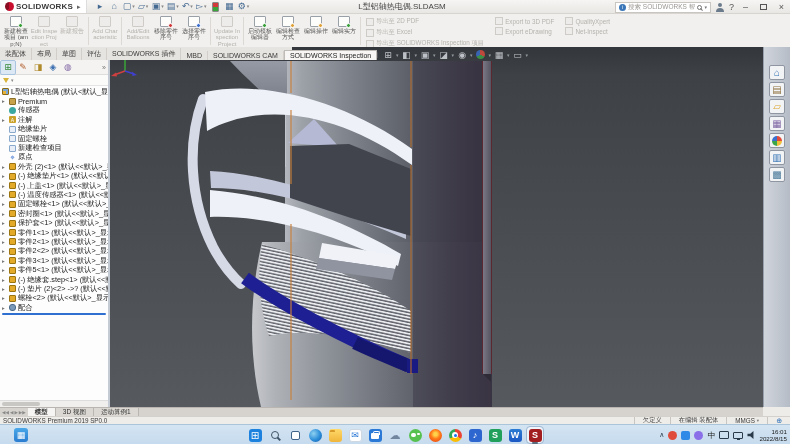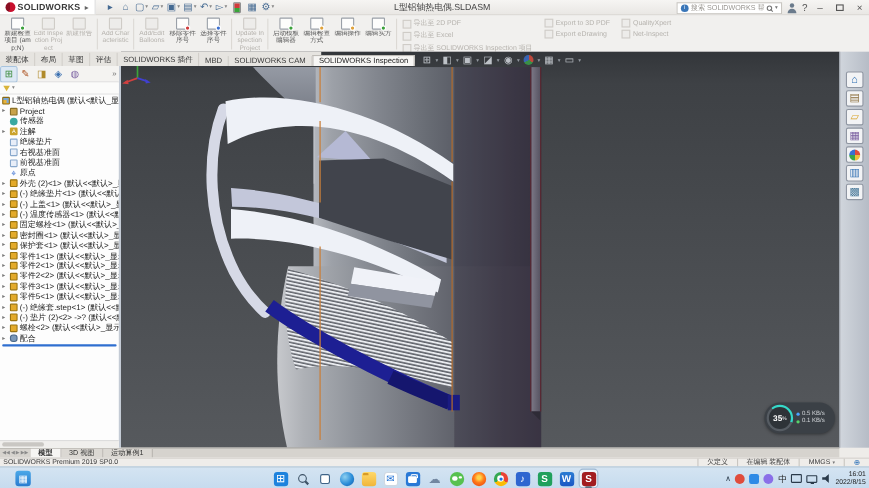--- a/index.html
+++ b/index.html
@@ -445,38 +445,20 @@
 
     <svg class="triad" viewBox="0 0 30 30">
       <line x1="15" y1="24" x2="15" y2="6" stroke="#3ba53a" stroke-width="1.5"></line>
       <path d="M15,3 L12.5,8 L17.5,8 Z" fill="#3ba53a"></path>
       <line x1="15" y1="24" x2="4" y2="28" stroke="#d04040" stroke-width="1.5"></line>
       <path d="M1,29 L6,25.5 L7,29.5 Z" fill="#d04040"></path>
       <line x1="15" y1="24" x2="24" y2="27" stroke="#4040d0" stroke-width="1.5"></line>
       <path d="M27,28 L22,24.8 L22.5,29 Z" fill="#4040d0"></path>
     </svg>
 
-    <div class="speedpill">
-      <div class="ring">
-        <div>
-            <span>35</span>
-            <small>%</small>
-          </div>
-      </div>
-      <div class="speeds">
-        <div class="row">
-            <span class="dot" id="updot" style="background: rgb(74, 163, 255);"></span>
-            <span>0.5 KB/s</span>
-          </div>
-        <div class="row">
-            <span class="dot" id="dndot" style="background: rgb(87, 210, 106);"></span>
-            <span>0.1 KB/s</span>
-          </div>
-      </div>
-    </div>
   </div>
 
   <div class="leftpanel">
     <div class="paneltabs" id="paneltabs">
         <div class="ptab active">
           <span style="color: rgb(58, 138, 58);">⊞</span>
         </div>
         <div class="ptab">
           <span style="color: rgb(176, 90, 42);">✎</span>
         </div>
@@ -496,46 +478,46 @@
       <span class="car">▾</span>
     </div>
     <div class="tree" id="tree">
         <div class="trow">
           <span class="ti ti-asm"></span>
           <span>L型铝轴热电偶 (默认&lt;默认_显示状态-1&gt;</span>
         </div>
         <div class="trow">
           <span class="arr">▸</span>
           <span class="ti ti-folder"></span>
-          <span>Project</span>
+          <span>Premium</span>
         </div>
         <div class="trow">
           <span class="sp"></span>
           <span class="ti ti-sensors"></span>
           <span>传感器</span>
         </div>
         <div class="trow">
           <span class="arr">▸</span>
           <span class="ti ti-ann">A</span>
           <span>注解</span>
         </div>
         <div class="trow">
           <span class="sp"></span>
           <span class="ti ti-plane"></span>
           <span>绝缘垫片</span>
         </div>
         <div class="trow">
           <span class="sp"></span>
           <span class="ti ti-plane"></span>
-          <span>右视基准面</span>
+          <span>固定螺栓</span>
         </div>
         <div class="trow">
           <span class="sp"></span>
           <span class="ti ti-plane"></span>
-          <span>前视基准面</span>
+          <span>新建检查项目</span>
         </div>
         <div class="trow">
           <span class="sp"></span>
           <span class="ti ti-origin">⌖</span>
           <span>原点</span>
         </div>
         <div class="trow">
           <span class="arr">▸</span>
           <span class="ti ti-part"></span>
           <span>外壳 (2)&lt;1&gt; (默认&lt;&lt;默认&gt;_显示状</span>

